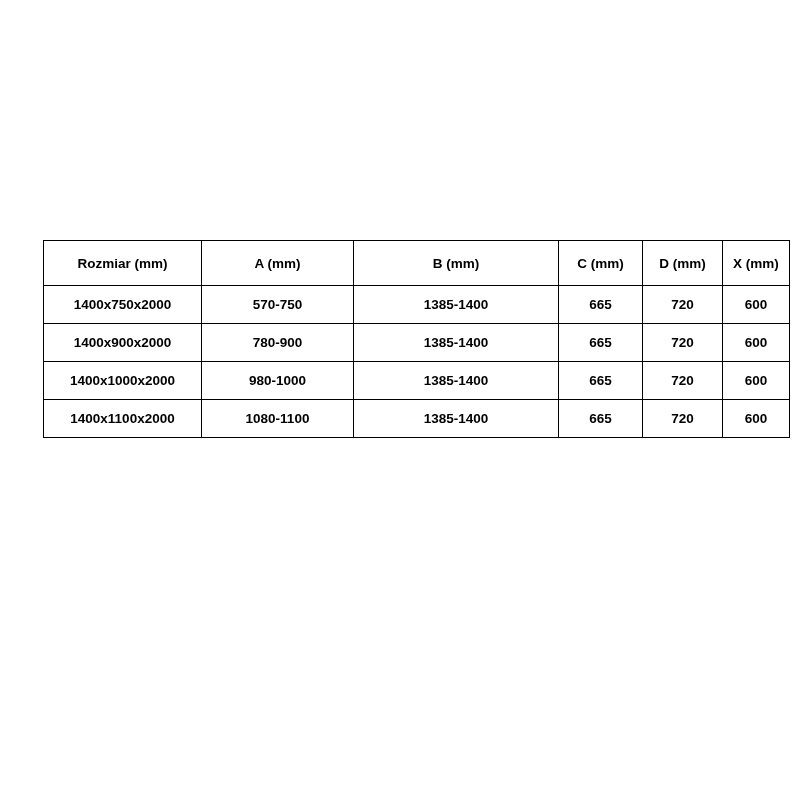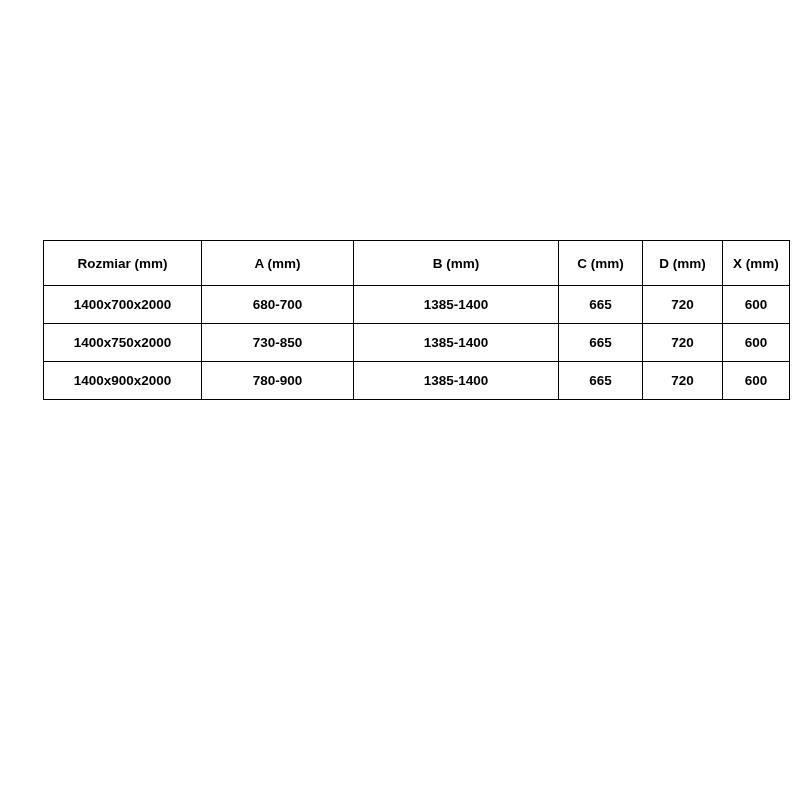--- a/index.html
+++ b/index.html
@@ -70,38 +70,46 @@
         <th>Rozmiar (mm)</th>
         <th>A (mm)</th>
         <th>B (mm)</th>
         <th>C (mm)</th>
         <th>D (mm)</th>
         <th>X (mm)</th>
       </tr>
     </thead>
     <tbody>
       <tr>
-        <td>1400x700x2000</td>
-        <td>680-700</td>
-        <td>1385-1400</td>
-        <td>665</td>
-        <td>720</td>
-        <td>600</td>
-      </tr>
-      <tr>
         <td>1400x750x2000</td>
-        <td>730-850</td>
+        <td>570-750</td>
         <td>1385-1400</td>
         <td>665</td>
         <td>720</td>
         <td>600</td>
       </tr>
       <tr>
         <td>1400x900x2000</td>
         <td>780-900</td>
         <td>1385-1400</td>
         <td>665</td>
         <td>720</td>
         <td>600</td>
       </tr>
+      <tr>
+        <td>1400x1000x2000</td>
+        <td>980-1000</td>
+        <td>1385-1400</td>
+        <td>665</td>
+        <td>720</td>
+        <td>600</td>
+      </tr>
+      <tr>
+        <td>1400x1100x2000</td>
+        <td>1080-1100</td>
+        <td>1385-1400</td>
+        <td>665</td>
+        <td>720</td>
+        <td>600</td>
+      </tr>
     </tbody>
   </table>
 </div>
 
 </body></html>

